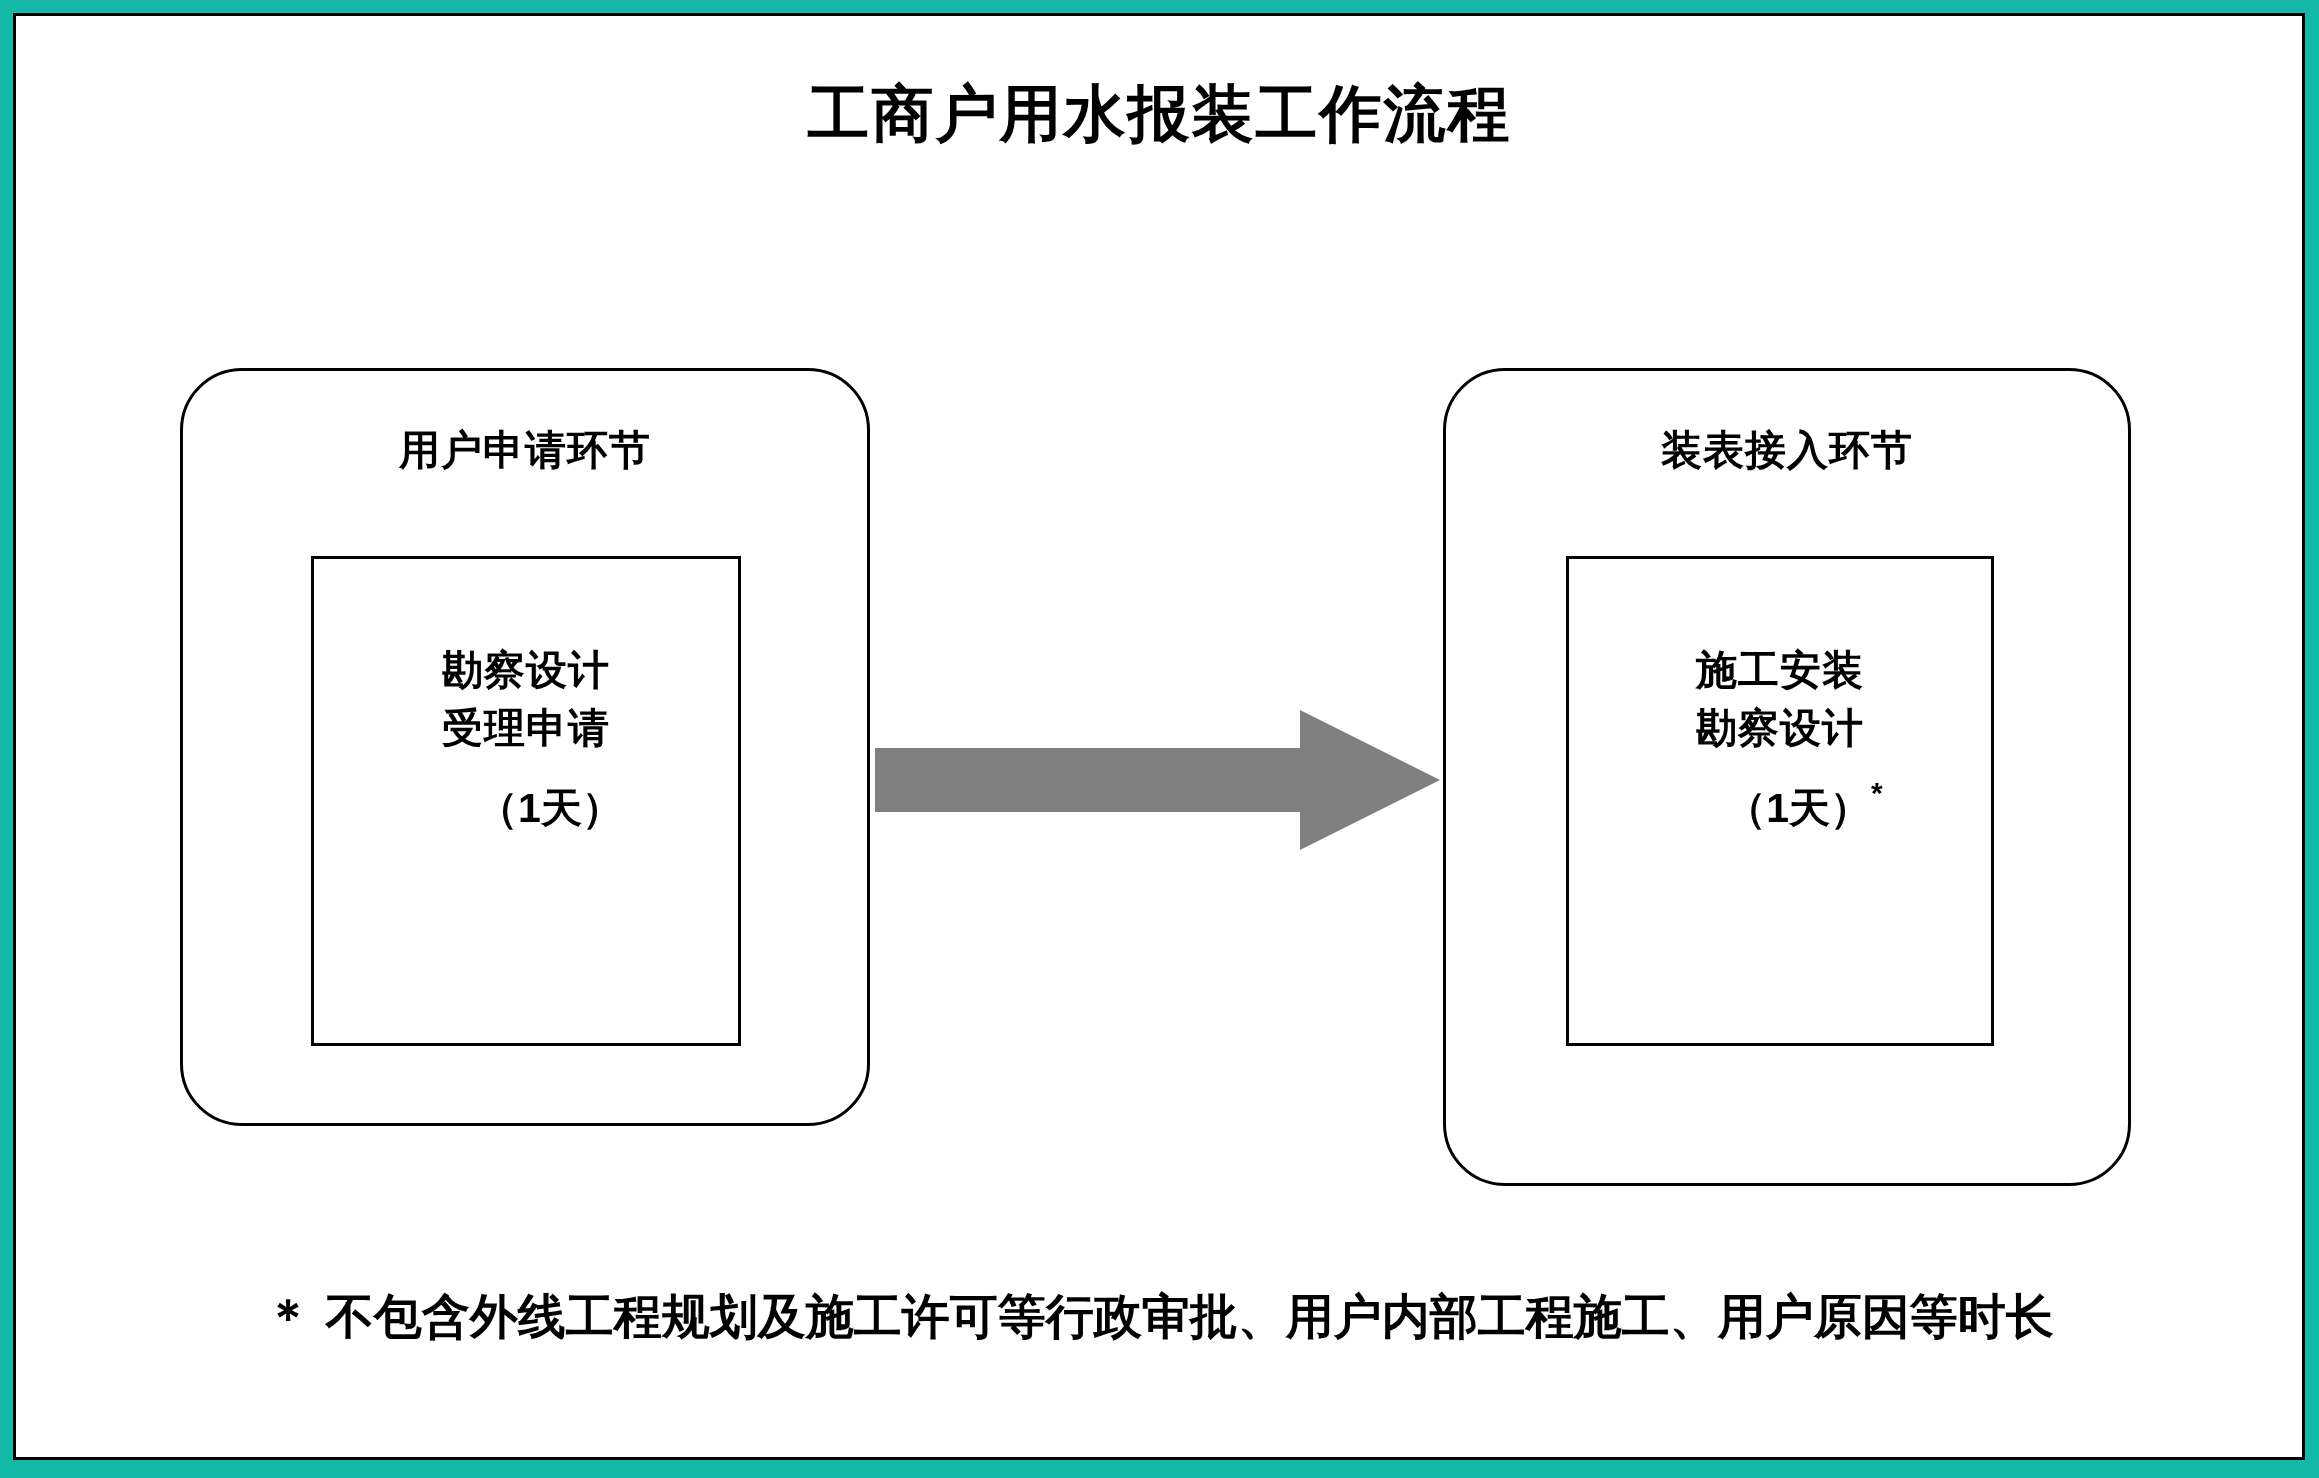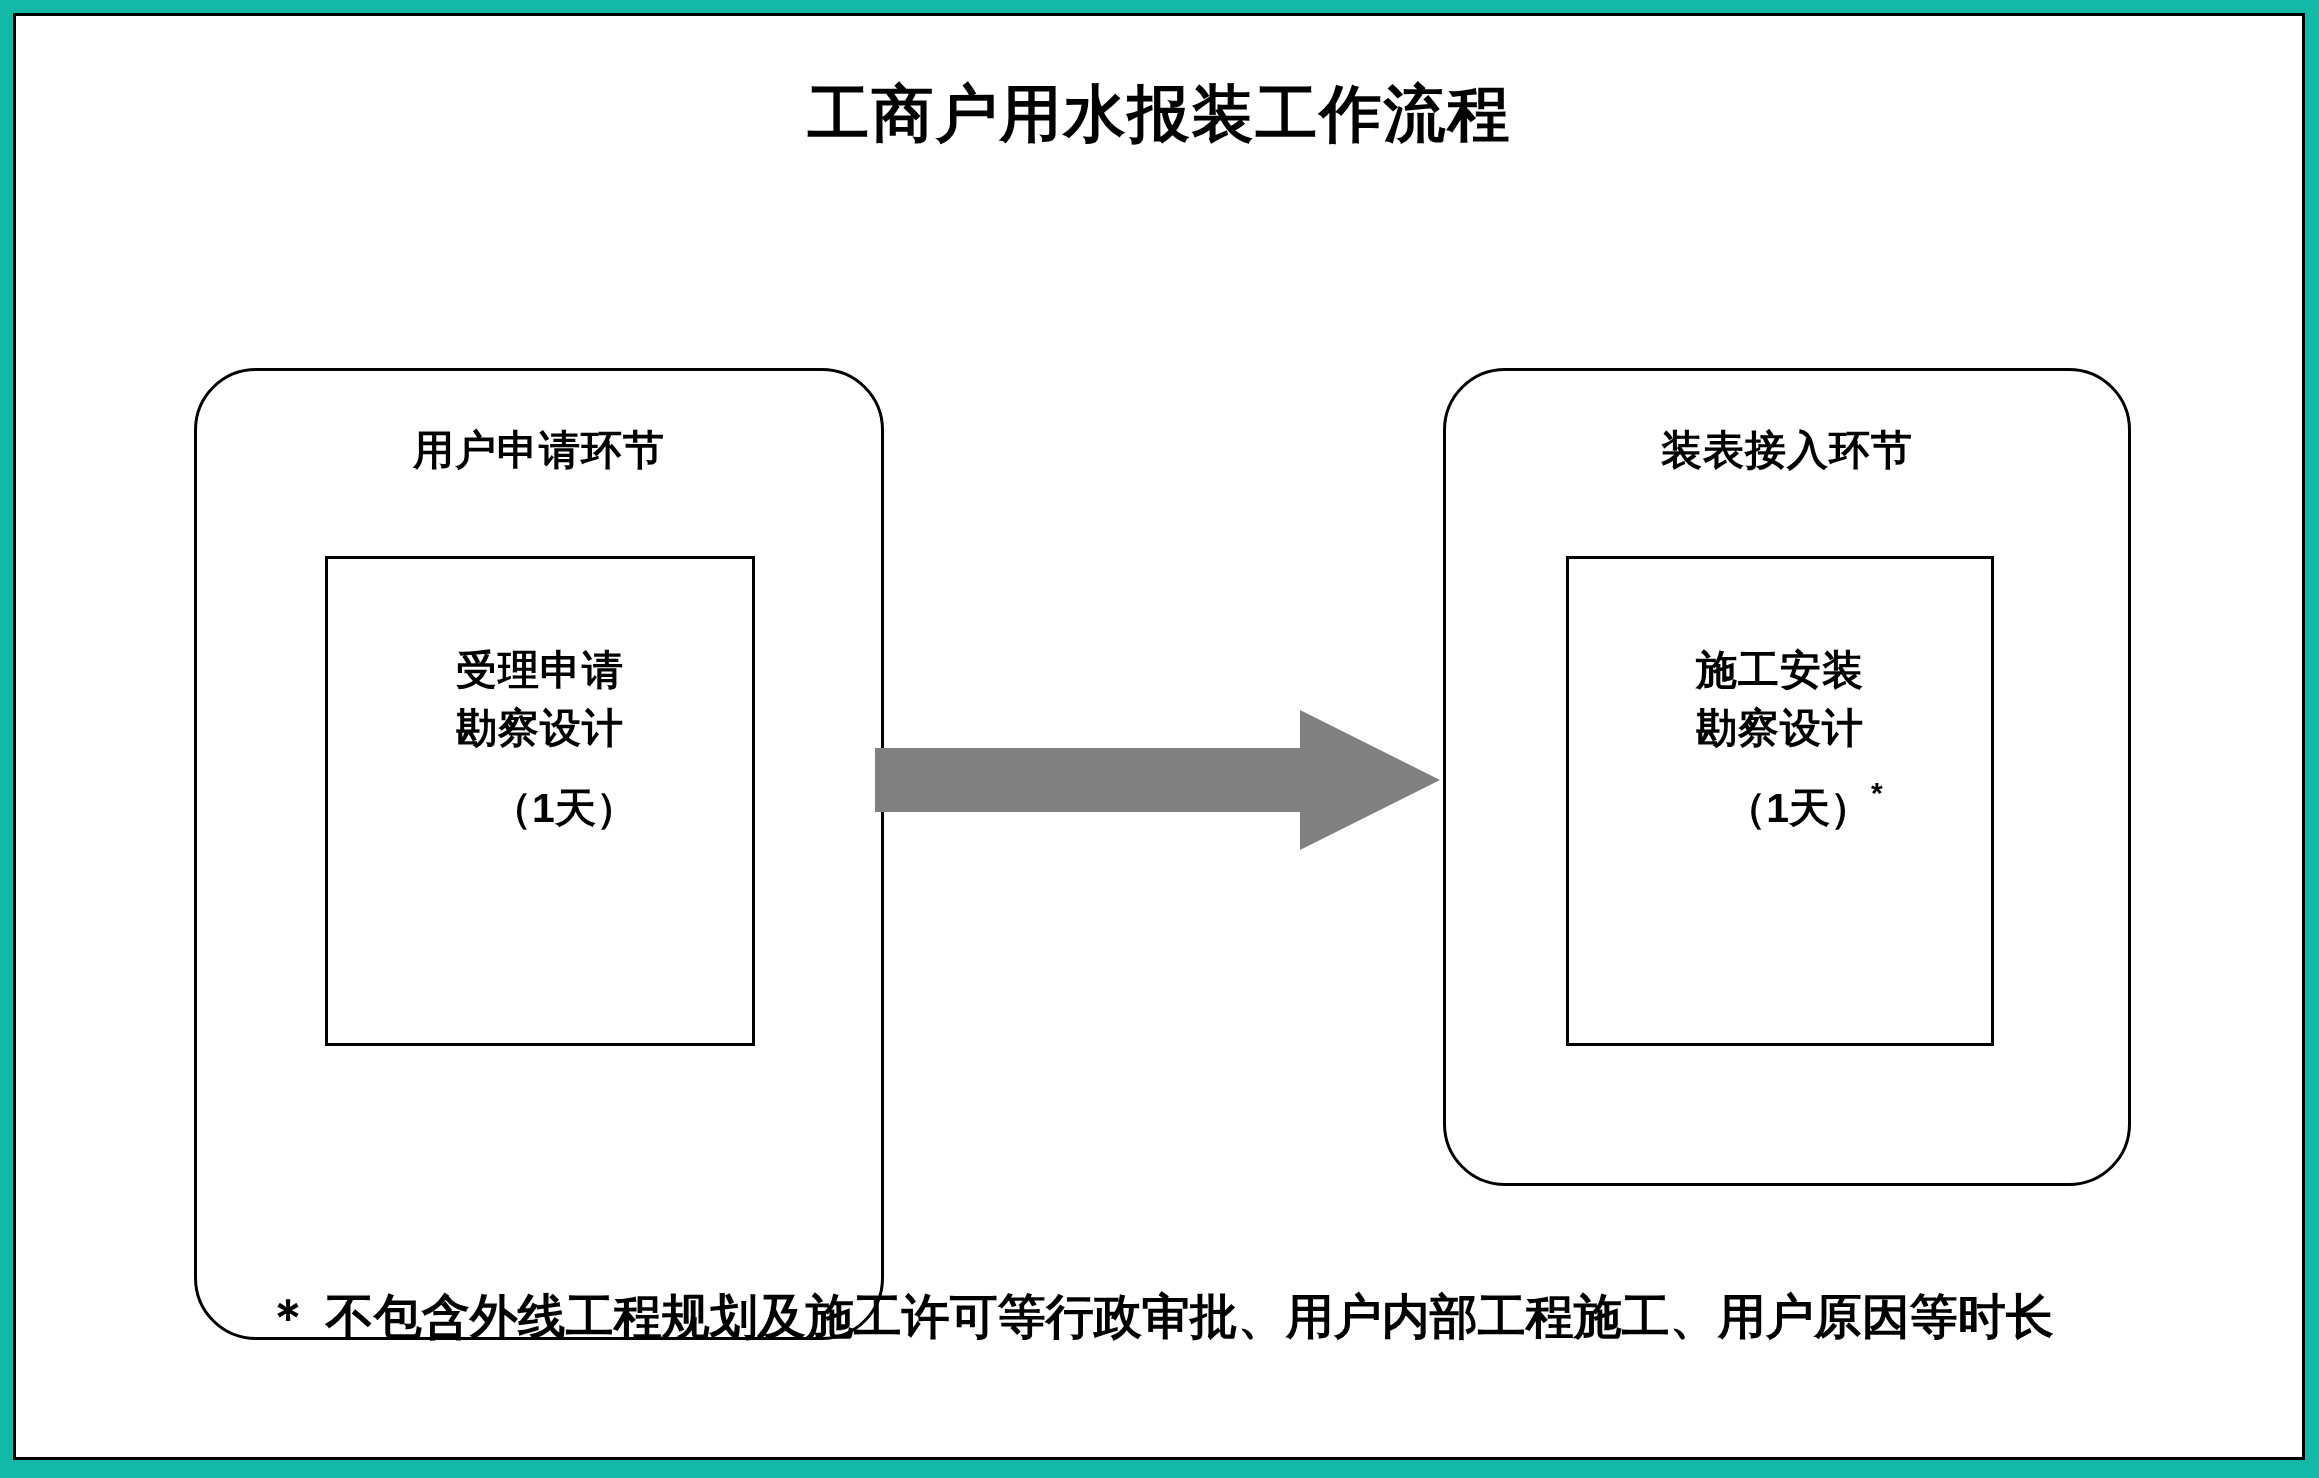--- a/index.html
+++ b/index.html
@@ -43,21 +43,21 @@
     white-space: nowrap;
   }
   
   .stage-panel {
     position: absolute;
     box-sizing: border-box;
     border: 3px solid #000000;
     border-radius: 62px;
     background: #ffffff;
   }
-  #panel-left  { left: 194px;  top: 368px; width: 690px; height: 972px; }
+  #panel-left  { left: 180px;  top: 368px; width: 690px; height: 758px; }
   #panel-right { left: 1443px; top: 368px; width: 688px; height: 818px; }
 
   .stage-header {
     position: absolute;
     left: 0;
     top: 52px;
     width: 100%;
     text-align: center;
     font-size: 41px;
     font-weight: bold;
@@ -138,22 +138,22 @@
 
   <div class="outer-frame"></div>
 
   <div class="diagram-title">工商户用水报装工作流程</div>
 
   <div class="stage-panel" id="panel-left">
     <div class="stage-header">用户申请环节</div>
 
     <div class="task-box" id="task-box-left">
       <div class="task-lines">
+        <div class="task-line">勘察设计</div>
         <div class="task-line">受理申请</div>
-        <div class="task-line">勘察设计</div>
       </div>
       <div class="task-duration">
         <span>（1天）</span><span class="footnote-mark"></span>
       </div>
     </div>
   </div>
 
   <div class="flow-arrow">
     <svg width="565" height="160" viewBox="0 0 565 160">
       <polygon points="0,48 425,48 425,10 565,80 425,150 425,112 0,112" fill="#808080"></polygon>

